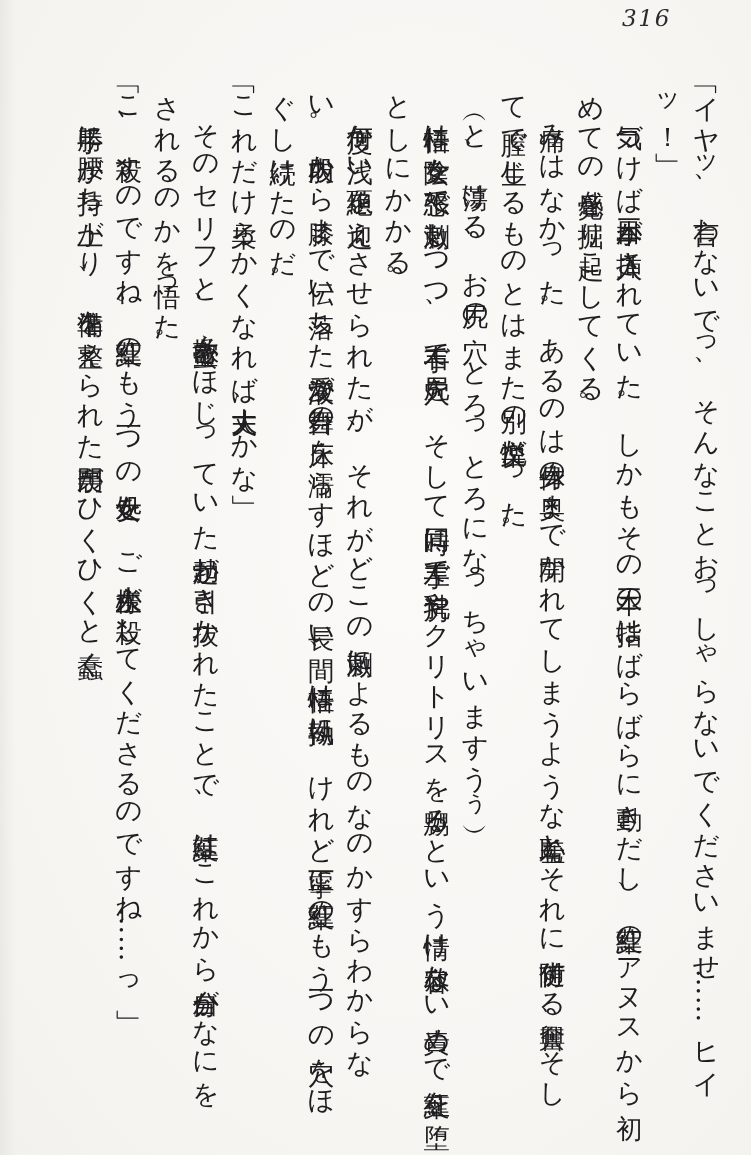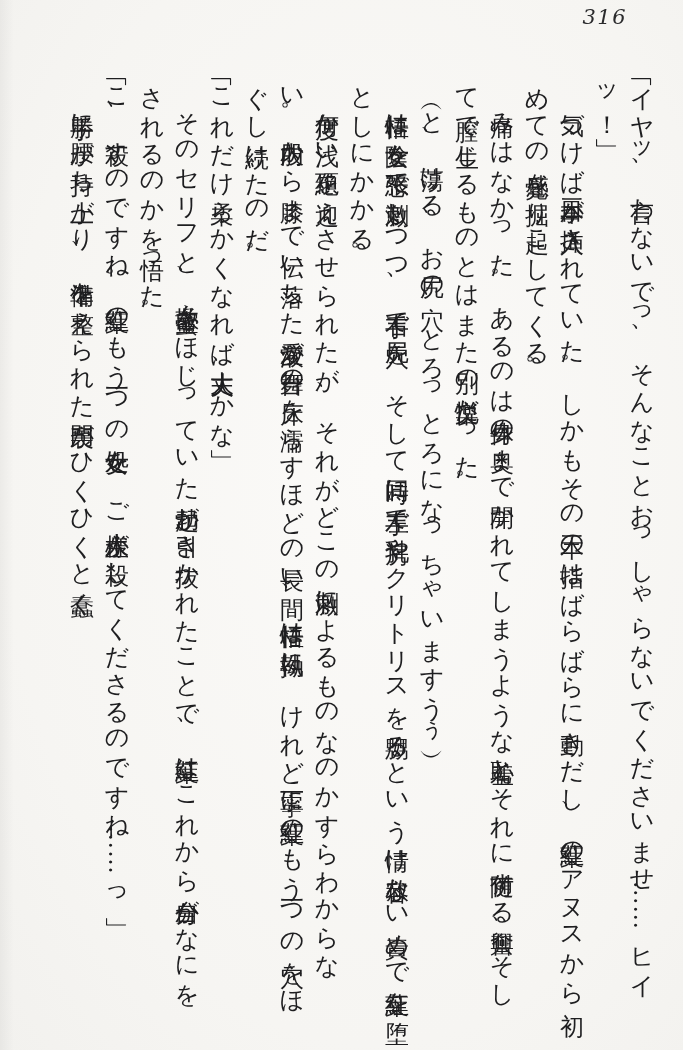--- a/index.html
+++ b/index.html
@@ -15,21 +15,21 @@
     background-image:
       linear-gradient(90deg, rgba(0,0,0,0.045) 0px, rgba(0,0,0,0.0) 14px),
       radial-gradient(ellipse at 55% 45%, #fbfaf8 0%, #f6f5f2 70%, #f2f1ee 100%);
     overflow: hidden;
     font-family: "DejaVu Serif", "Liberation Serif", serif;
     color: #1e1e20;
   }
   .page-number {
     position: absolute;
     top: 5px;
-    right: 56px;
+    right: 73px;
     font-size: 21px;
     font-style: italic;
     letter-spacing: 1.5px;
     color: #2b2b2d;
   }
   .text-block {
     position: absolute;
     top: 71px;
     right: 24px;
     height: 940px;

